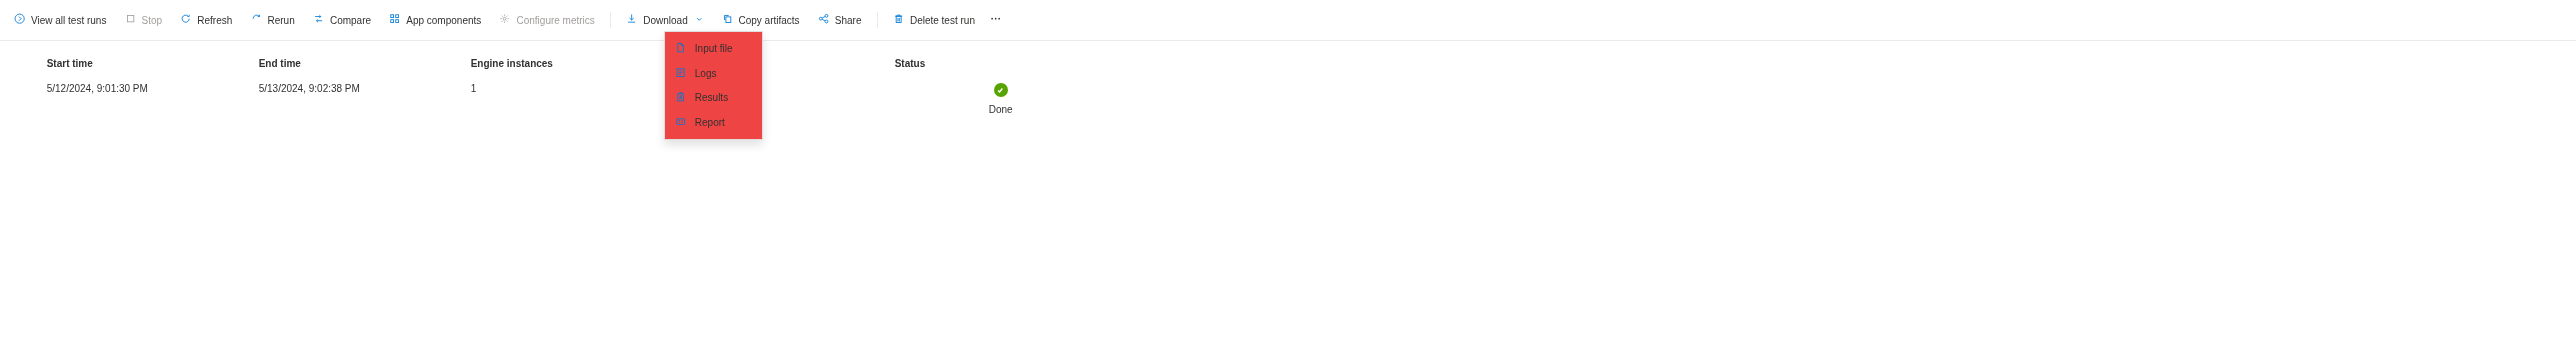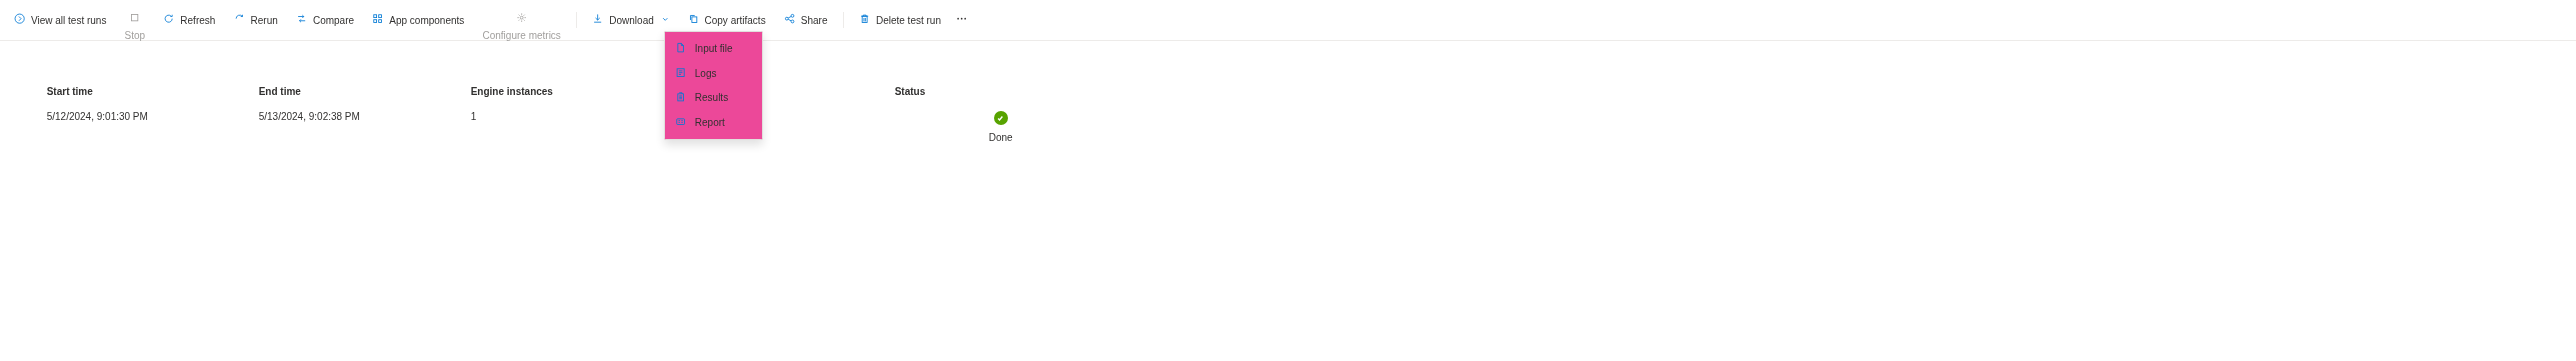--- a/index.html
+++ b/index.html
@@ -23,21 +23,21 @@
     align-items: center;
     gap: 5.7px;
     padding: 2.8px 7px;
     border: none;
     background: transparent;
     font-size: 10px;
     color: #323130;
     cursor: pointer;
     height: 22.6px;
   }
-  .tb-btn.disabled { color: #a19f9d; cursor: default; flex-direction: column; }
+  .tb-btn.disabled { color: #a19f9d; cursor: default; }
   .tb-btn .icon-blue { color: #0078d4; }
   .tb-btn.disabled .icon-blue { color: #a19f9d; }
   .sep {
     width: 0.7px;
     height: 15.5px;
     background: #edebe9;
     margin: 0 4.2px;
   }
   svg { flex-shrink: 0; }
   .chev { margin-left: 1.4px; color: #0078d4; }
@@ -54,35 +54,35 @@
   .section-title {
     font-size: 11.3px;
     font-weight: 400;
   }
   .details-grid {
     display: grid;
     grid-template-columns: 212px 212px 212px 212px 212px;
     padding-left: 34px;
     row-gap: 14px;
   }
-  .col-head { font-weight: 600; font-size: 10px; margin-top: 28px; }
+  .col-head { font-weight: 600; font-size: 10px; }
   .col-val  { font-size: 10px; }
 
   .status-cell { display: flex; align-items: center; gap: 7px; flex-direction: column; }
   .status-tick {
     width: 14px; height: 14px; border-radius: 50%;
     background: #57a300; display:flex; align-items:center;
     justify-content:center;
   }
 
   .dropdown {
     position: absolute;
     top: 31px;
     left: 664px;   
-    background: #ec4899;
+    background: #ef4444;
     border: 0.7px solid #e1dfdd;
     box-shadow: 0 4.2px 10px rgba(0,0,0,0.12);
     border-radius: 1.4px;
     padding: 4.2px 0;
     min-width: 99px;
     z-index: 10;
   }
   .dd-item {
     display: flex;
     align-items: center;

